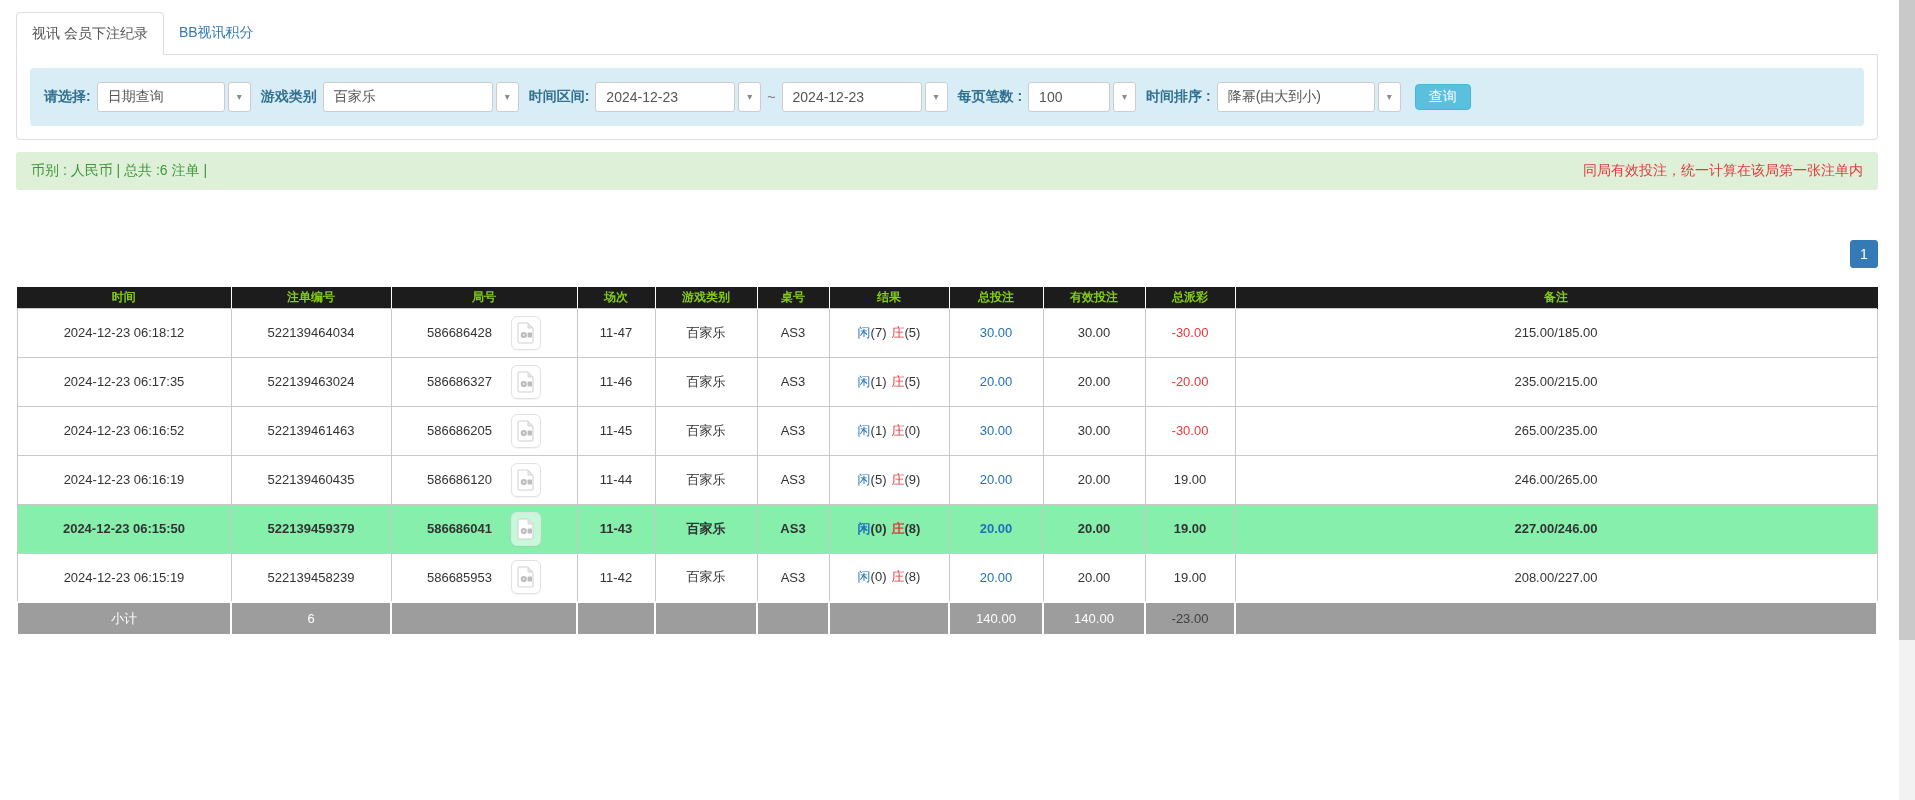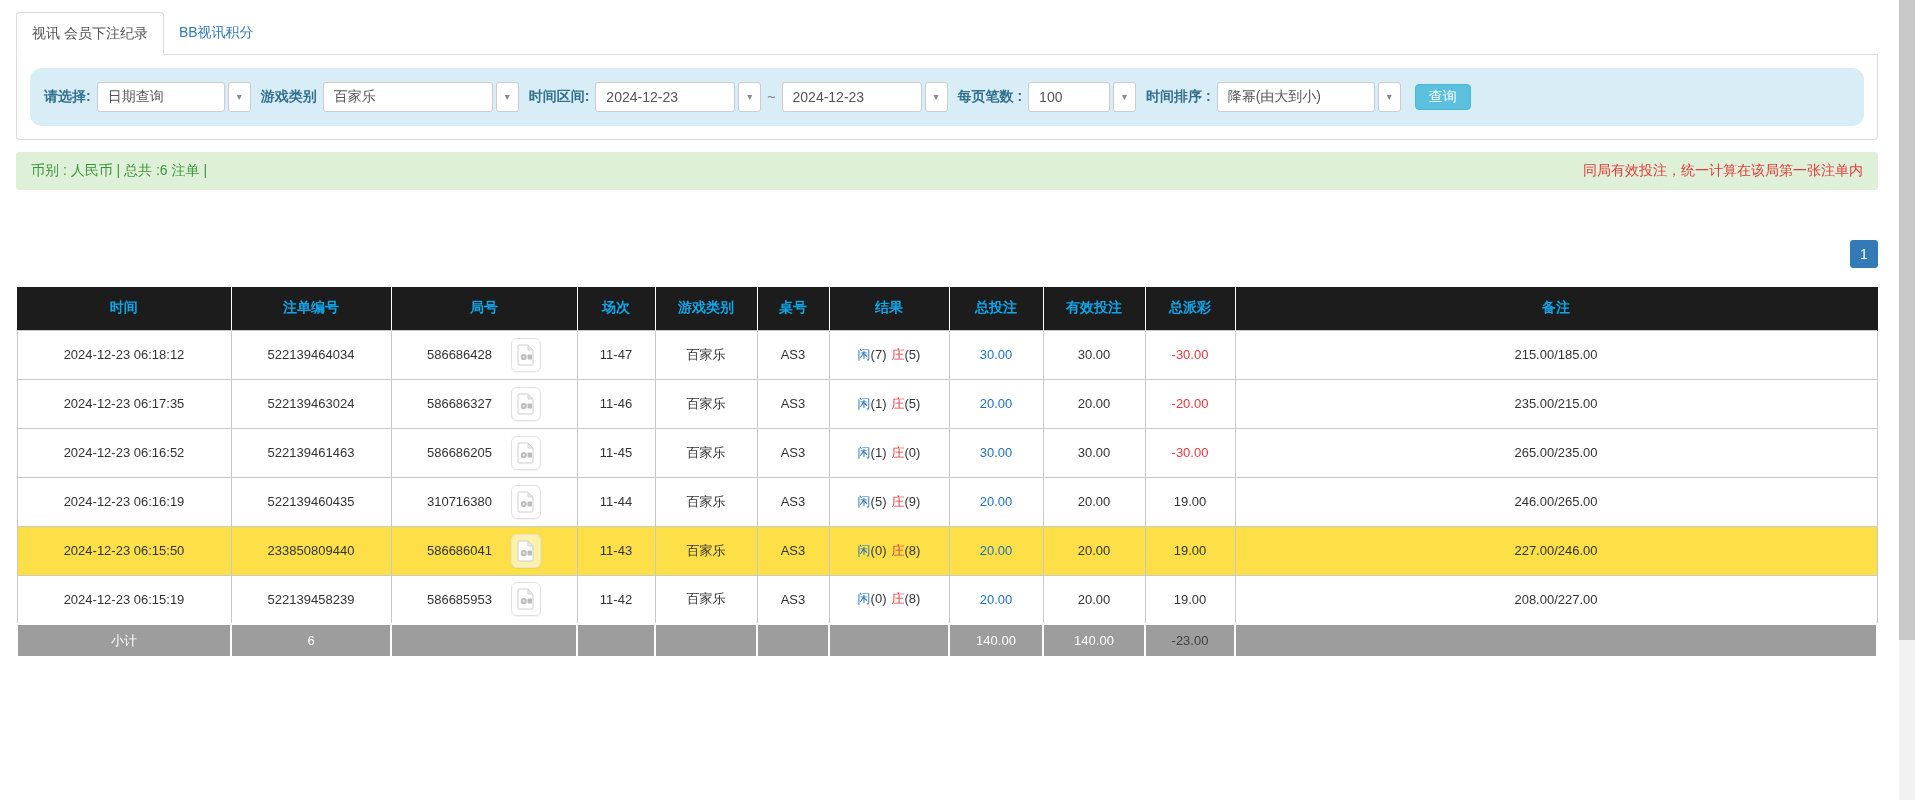--- a/index.html
+++ b/index.html
@@ -9,21 +9,21 @@
 
   
   .tabs-row { margin-top:12px; height:43px; border-bottom:1px solid #ddd; display:flex; align-items:flex-end; }
   .tab { display:inline-flex; align-items:center; height:43px; padding:8px 15px; font-size:14px;
     border-radius:4px 4px 0 0; cursor:pointer; }
   .tab.active { background:#fff; border:1px solid #ddd; border-bottom:1px solid #fff; margin-bottom:-1px; color:#555; }
   .tab.inactive { color:#337ab7; }
 
   
   .panel { border:1px solid #ddd; border-top:none; border-radius:0 0 4px 4px; padding:13px; }
-  .filter-bar { height:58px; background:#d9edf7; border-radius:12px; display:flex; align-items:center; padding:0 12px; }
+  .filter-bar { height:58px; background:#d9edf7; border-radius:4px; display:flex; align-items:center; padding:0 12px; }
   .flabel { font-size:14px; font-weight:bold; color:#31708f; white-space:nowrap; margin:0 6px 0 10px; }
   .flabel.first { margin-left:2px; }
   .combo { display:flex; align-items:center; height:30px; }
   .combo-text { height:30px; background:#fff; border:1px solid #ccc; border-radius:3px;
     display:flex; align-items:center; padding:0 10px; font-size:14px; color:#555; }
   .combo-btn { width:23px; height:30px; margin-left:3px; background:#fff; border:1px solid #ccc;
     border-radius:3px; display:flex; align-items:center; justify-content:center; cursor:pointer; }
   .caret { font-size:10px; color:#8a8a8a; line-height:1; }
   .tilde { color:#777; font-size:14px; margin:0 6px; }
   .search-btn { margin-left:14px; height:26px; padding:0 13px; background:#5bc0de; color:#fff;
@@ -35,25 +35,25 @@
   .sum-left { color:#3c963c; font-size:14px; }
   .sum-right { color:#e4393c; font-size:14px; }
 
   
   .pager-row { margin-top:50px; display:flex; justify-content:flex-end; }
   .page-btn { min-width:28px; height:28px; background:#337ab7; border:1px solid #337ab7; border-radius:3px;
     color:#fff; font-size:14px; display:flex; align-items:center; justify-content:center; cursor:pointer; }
 
   
   table { margin-top:19px; width:1862px; border-collapse:collapse; table-layout:fixed; font-size:13px; }
-  thead th { background:#1c1c1c; color:#0ea5e9; font-weight:bold; font-size:14px; height:43px;
+  thead th { background:#1c1c1c; color:#84cc16; font-weight:bold; font-size:12px; height:21px;
     border-right:1px solid #fff; text-align:center; }
   thead th:last-child { border-right:1px solid #1c1c1c; }
   tbody td { height:49px; text-align:center; border:1px solid #c9c9c9; color:#333; background:#fff; vertical-align:middle; }
-  tbody tr.hl td { background:#fde047; }
+  tbody tr.hl td { background:#86efac;font-weight:bold; }
   .round-wrap { display:inline-flex; align-items:center; gap:19px; }
   .vbtn { display:inline-flex; align-items:center; justify-content:center; width:30px; height:34px;
     border:1px solid #e2e2e2; border-radius:6px; background:rgba(255,255,255,.55);
     box-shadow:0 1px 1px rgba(0,0,0,.05); cursor:pointer; }
   .blue { color:#1e70bf; }
   .red { color:#e4393c; }
   .xian { color:#1e70bf; }
   .zhuang { color:#e4393c; margin-left:5px; }
   .rs-num { color:#333; }
   tfoot td { background:#9d9d9d; color:#fff; height:33px; border:2px solid #fff; text-align:center; font-size:13px; }
@@ -238,21 +238,21 @@
           <td><span class="xian">闲</span><span class="rs-num">(1)</span><span class="zhuang">庄</span><span class="rs-num">(0)</span></td>
           <td class="blue">30.00</td>
           <td>30.00</td>
           <td class="red">-30.00</td>
           <td>265.00/235.00</td>
         </tr>
         <tr>
           <td>2024-12-23 06:16:19</td>
           <td>522139460435</td>
           <td><span class="round-wrap">
-              <span>310716380</span>
+              <span>586686120</span>
               <span class="vbtn">
                 <svg width="18" height="22" viewBox="0 0 18 22">
                   <path d="M2 1h9l5 5v14a1 1 0 0 1-1 1H2a1 1 0 0 1-1-1V2a1 1 0 0 1 1-1z" fill="#ffffff" stroke="#cfcfcf"></path>
                   <path d="M11 1l5 5h-5z" fill="#e6e6e6" stroke="#d6d6d6"></path>
                   <circle cx="6.8" cy="13" r="3.1" fill="#bdbdbd"></circle>
                   <circle cx="6.8" cy="13" r="0.9" fill="#f4f4f4"></circle>
                   <rect x="10.6" y="10.6" width="4.4" height="4.8" rx="0.6" fill="#bdbdbd"></rect>
                 </svg>
               </span>
             </span></td>
@@ -260,21 +260,21 @@
           <td>百家乐</td>
           <td>AS3</td>
           <td><span class="xian">闲</span><span class="rs-num">(5)</span><span class="zhuang">庄</span><span class="rs-num">(9)</span></td>
           <td class="blue">20.00</td>
           <td>20.00</td>
           <td>19.00</td>
           <td>246.00/265.00</td>
         </tr>
         <tr class="hl">
           <td>2024-12-23 06:15:50</td>
-          <td>233850809440</td>
+          <td>522139459379</td>
           <td><span class="round-wrap">
               <span>586686041</span>
               <span class="vbtn">
                 <svg width="18" height="22" viewBox="0 0 18 22">
                   <path d="M2 1h9l5 5v14a1 1 0 0 1-1 1H2a1 1 0 0 1-1-1V2a1 1 0 0 1 1-1z" fill="#ffffff" stroke="#cfcfcf"></path>
                   <path d="M11 1l5 5h-5z" fill="#e6e6e6" stroke="#d6d6d6"></path>
                   <circle cx="6.8" cy="13" r="3.1" fill="#bdbdbd"></circle>
                   <circle cx="6.8" cy="13" r="0.9" fill="#f4f4f4"></circle>
                   <rect x="10.6" y="10.6" width="4.4" height="4.8" rx="0.6" fill="#bdbdbd"></rect>
                 </svg>

